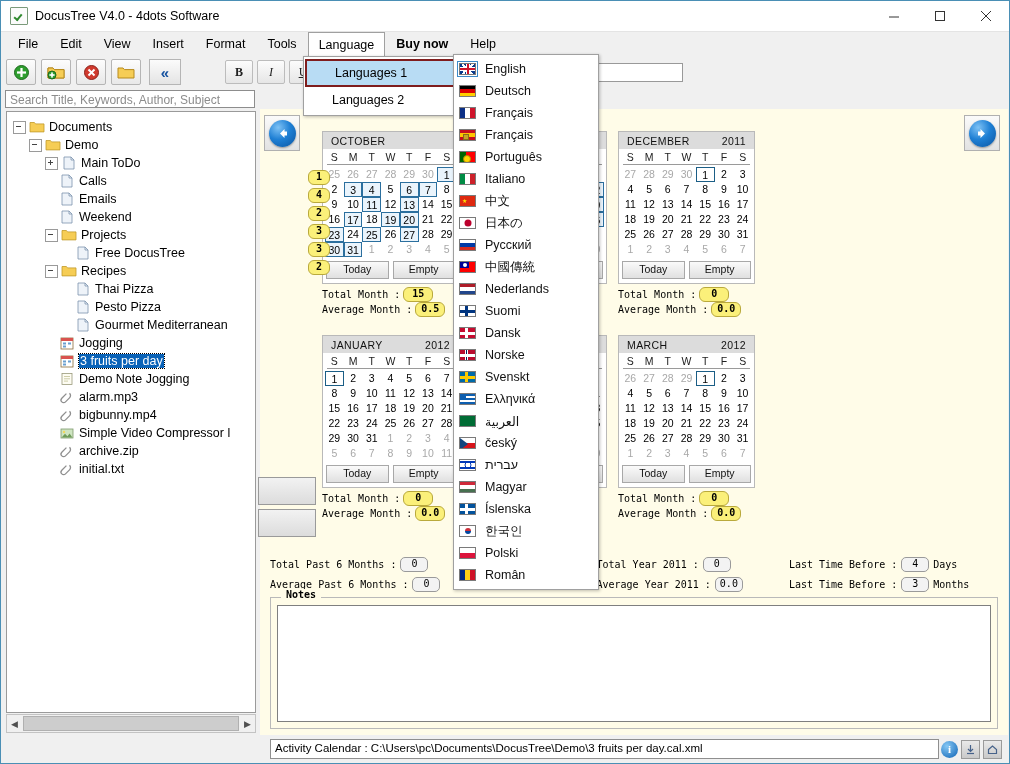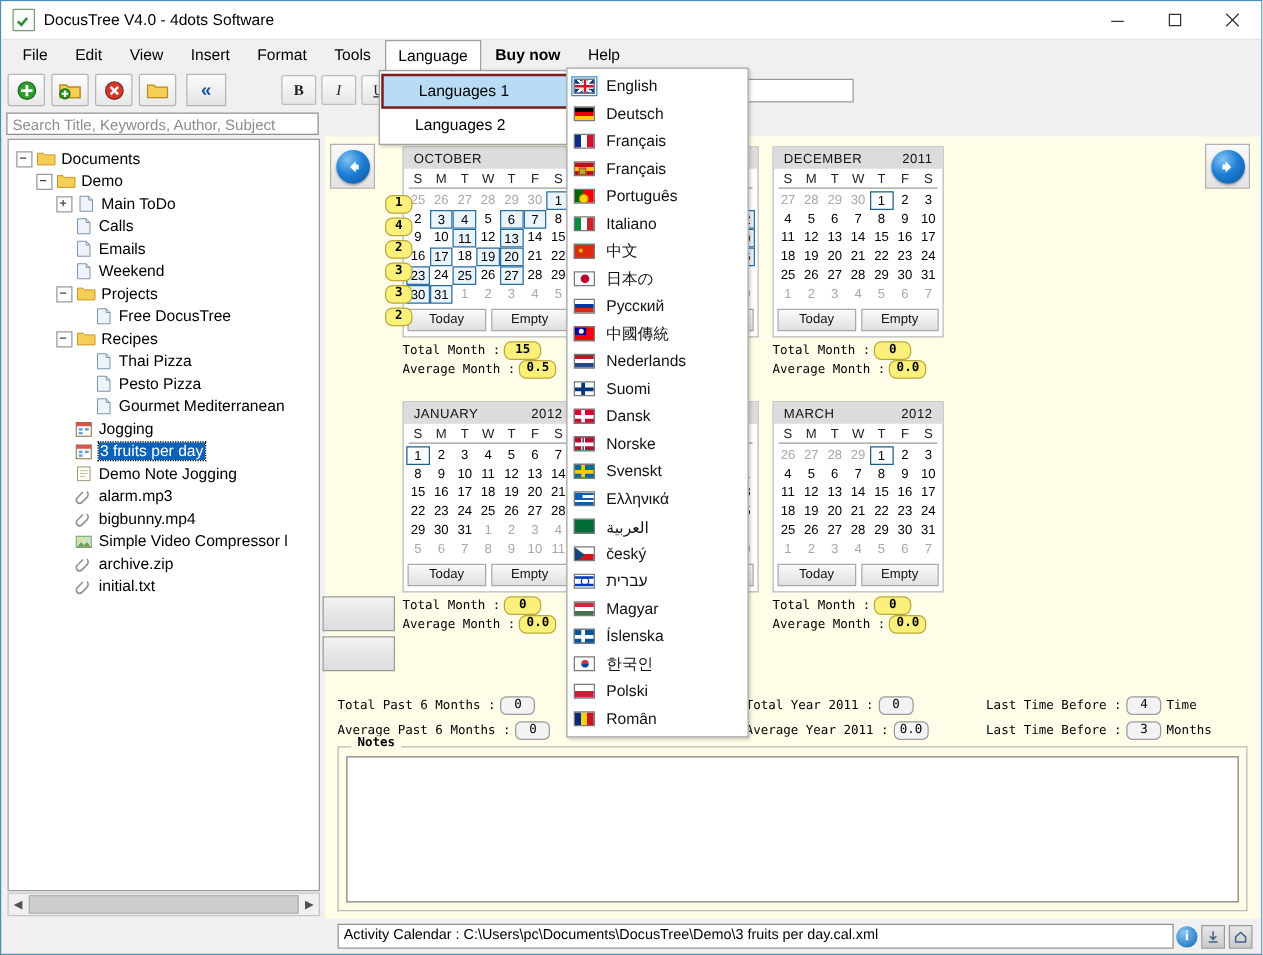--- a/index.html
+++ b/index.html
@@ -83,21 +83,21 @@
   .navcol{width:44px;flex:0 0 auto;}
   .navbtn{width:34px;height:34px;margin:6px 0 0 4px;border:1px solid #b0b0b0;
           background:linear-gradient(#fafafa,#e2e2e2);display:flex;align-items:center;
           justify-content:center;}
   .circ{width:27px;height:27px;border-radius:50%;
         background:radial-gradient(circle at 34% 28%,#7ec2f5 0%,#1e7fd4 46%,#0c54a0 100%);
         display:flex;align-items:center;justify-content:center;color:#fff;font-size:16px;
         box-shadow:0 1px 2px rgba(0,0,0,.35);}
 
   .calzone{flex:1;position:relative;}
-  .calgrid{position:absolute;left:0;top:8px;display:flex;}
+  .calgrid{position:absolute;left:0;top:22px;display:flex;}
   .calcol{width:148px;position:relative;}
 
   .cal{width:137px;background:#fff;border:1px solid #b9b9b9;box-sizing:border-box;}
   .calhead{height:17px;background:#dcdcdc;display:flex;align-items:center;
            justify-content:space-between;padding:0 8px;font-size:10.5px;
            letter-spacing:.4px;color:#111;}
   .caldow{display:grid;grid-template-columns:repeat(7,1fr);font-size:10.5px;color:#222;
           text-align:center;padding:2px 2px 0 2px;}
   .calsep{height:1px;background:#9a9a9a;margin:1px 4px 2px 4px;}
   .caldays{display:grid;grid-template-columns:repeat(7,1fr);font-size:10.5px;
@@ -1030,21 +1030,21 @@
           </div>
           <div class="sline">
             <span>Average Year 2011 :</span>
             <span class="sbox">0.0</span>
           </div>
         </div>
         <div class="sgroup" style="margin-right:0;">
           <div class="sline">
             <span>Last Time Before :</span>
             <span class="sbox">4</span>
-            <span>Time</span>
+            <span>Days</span>
           </div>
           <div class="sline">
             <span>Last Time Before :</span>
             <span class="sbox">3</span>
             <span>Months</span>
           </div>
         </div>
       </div>
 
       <div class="notes">

